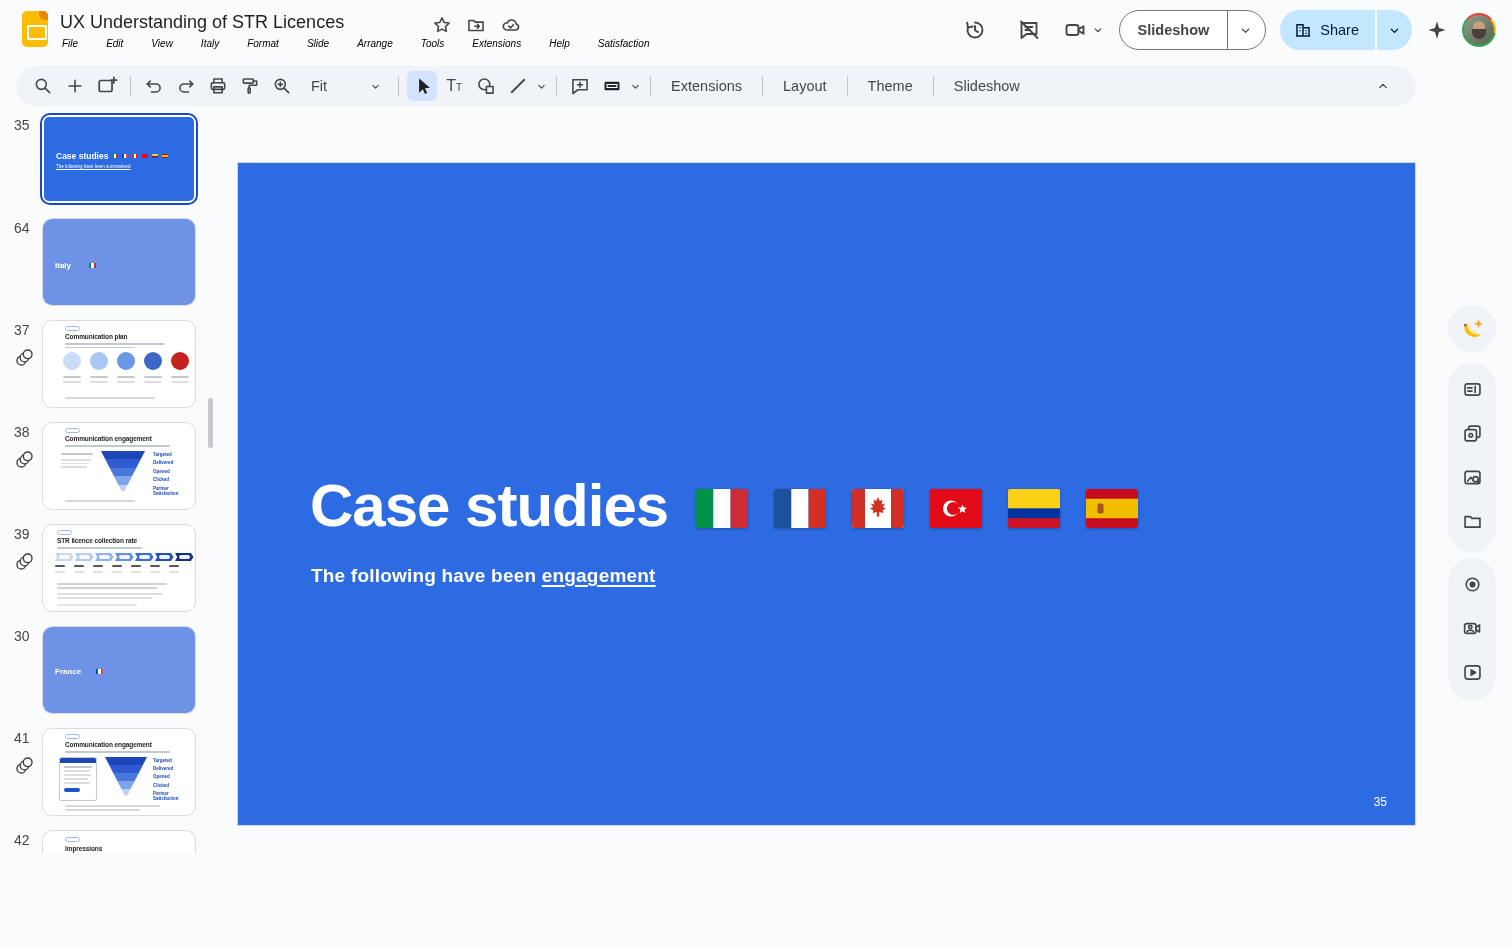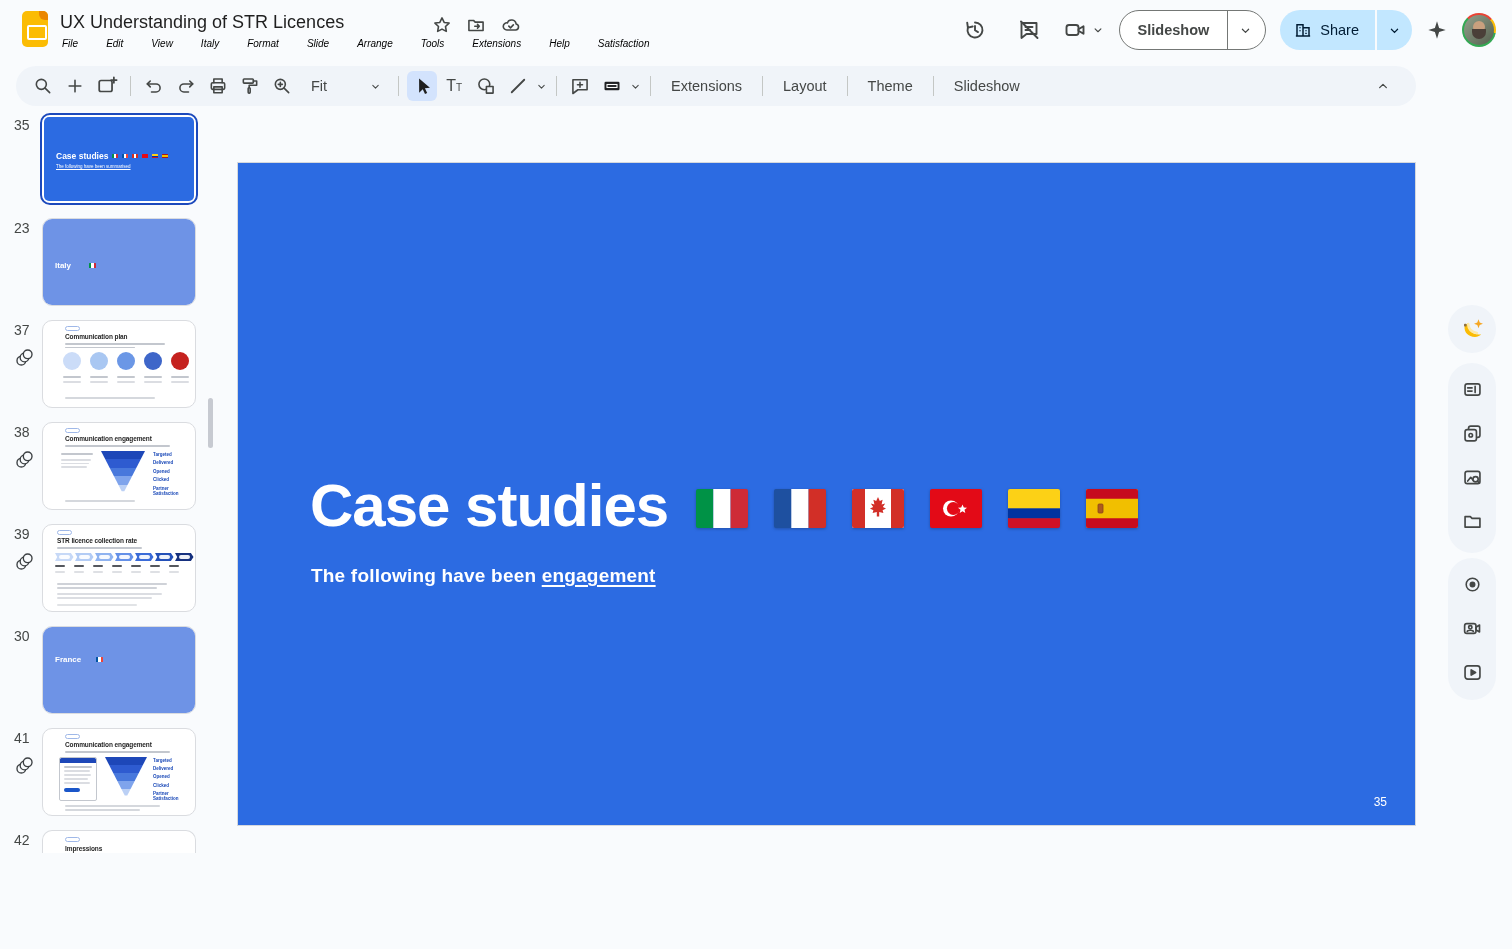--- a/index.html
+++ b/index.html
@@ -302,21 +302,21 @@
         <span class="mini-flag" style="background:linear-gradient(90deg,#0055A4 33%,#fff 33% 66%,#EF4135 66%)"></span>
         <span class="mini-flag" style="background:linear-gradient(90deg,#D52B1E 28%,#fff 28% 72%,#D52B1E 72%)"></span>
         <span class="mini-flag" style="background:#E30A17"></span>
         <span class="mini-flag" style="background:linear-gradient(#FCD116 50%,#0033A0 50% 75%,#CE1126 75%)"></span>
         <span class="mini-flag" style="background:linear-gradient(#AA151B 25%,#F1BF00 25% 75%,#AA151B 75%)"></span>
       </div>
       <span style="position:absolute;left:12px;top:47px;font-size:4.5px;color:#fff;text-decoration:underline">The following have been summarised</span>
     </div>
   </div>
 
-  <span class="slide-num" style="top:220px">23</span>
+  <span class="slide-num" style="top:220px">64</span>
   <div class="thumb" style="top:218px">
     <div class="inner" style="background:#6E93E6">
       <div style="position:absolute;left:12px;top:42px;display:flex;align-items:center;gap:18px">
         <span style="font-size:8px;font-weight:bold;color:#fff">Italy</span>
         <span class="mini-flag" style="width:7px;height:5px;background:linear-gradient(90deg,#009246 33%,#fff 33% 66%,#CE2B37 66%)"></span>
       </div>
     </div>
   </div>
 
   <span class="slide-num" style="top:322px">37</span>
@@ -451,21 +451,21 @@
       <div class="bar" style="position:absolute;left:14px;top:62px;width:100px;opacity:.8"></div>
       <div class="bar" style="position:absolute;left:14px;top:68px;width:105px;opacity:.6"></div>
       <div class="bar" style="position:absolute;left:14px;top:72px;width:95px;opacity:.6"></div>
       <div class="bar" style="position:absolute;left:14px;top:79px;width:80px;opacity:.5"></div>
     </div>
   </div>
 
   <span class="slide-num" style="top:628px">30</span>
   <div class="thumb" style="top:626px">
     <div class="inner" style="background:#6E93E6">
-      <div style="position:absolute;left:12px;top:28px;display:flex;align-items:center;gap:15px">
+      <div style="position:absolute;left:12px;top:40px;display:flex;align-items:center;gap:15px">
         <span style="font-size:8px;font-weight:bold;color:#fff">France</span>
         <span class="mini-flag" style="width:7px;height:5px;background:linear-gradient(90deg,#0055A4 33%,#fff 33% 66%,#EF4135 66%)"></span>
       </div>
     </div>
   </div>
 
   <span class="slide-num" style="top:730px">41</span>
   <span class="link-ico" style="top:756px">
       <svg width="19" height="19" viewBox="0 0 21 21">
         <g fill="#F9FBFD" stroke="#3C4043" stroke-width="1.5">

